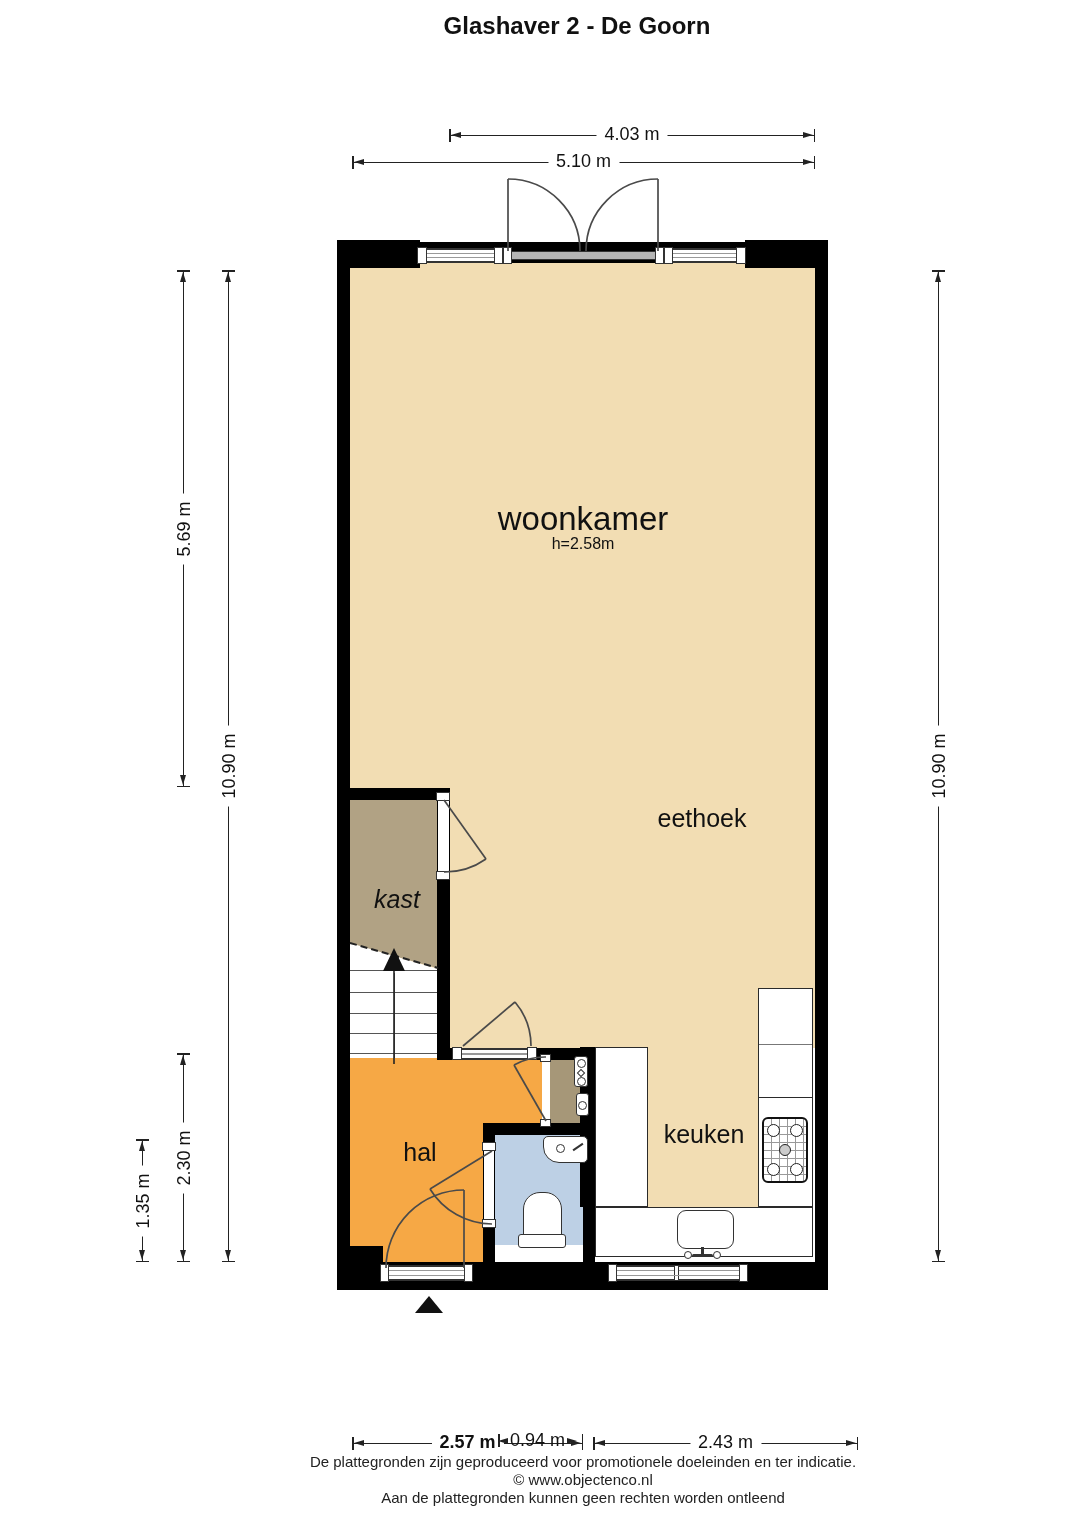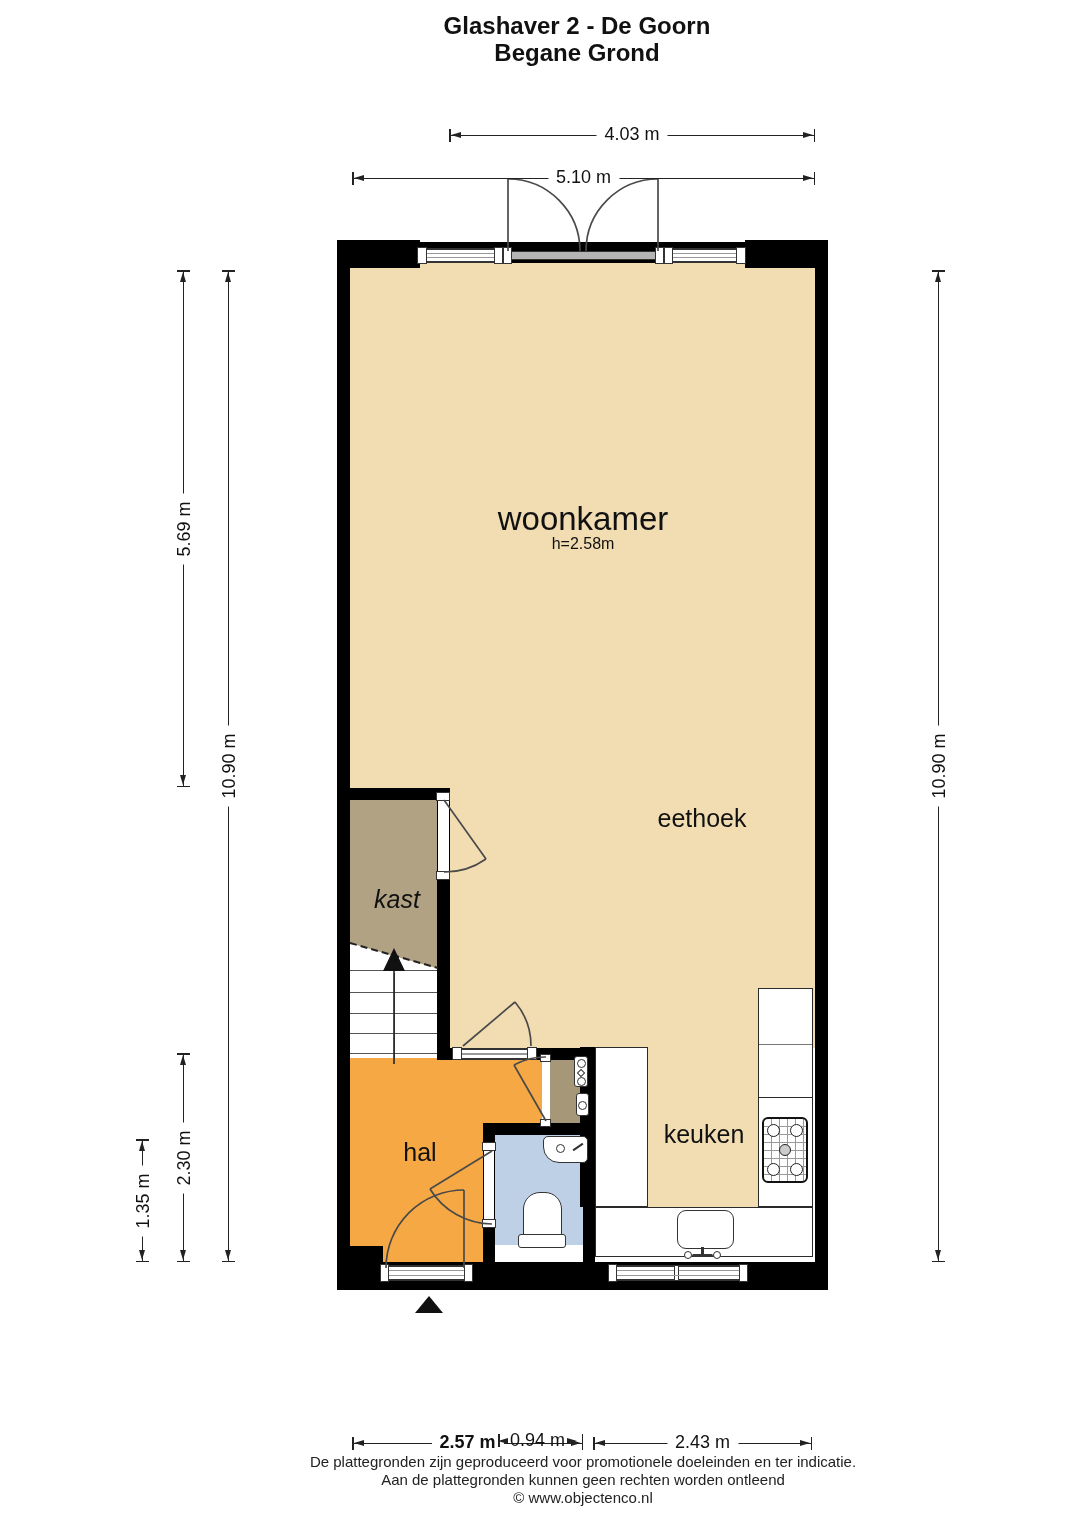--- a/index.html
+++ b/index.html
@@ -67,21 +67,20 @@
             border-left:14px solid transparent;border-right:14px solid transparent;border-bottom:17px solid #111;}
   svg.overlay{position:absolute;left:0;top:0;}
 </style>
 </head>
 <body>
 
 <div id="page">
 
   <div id="title">
     <div>Glashaver 2 - De Goorn</div>
-    <div>Begane Grond</div>
   </div>
 
   <div class="abs" style="left: 350px; top: 263px; width: 465px; height: 785px; background-color: rgb(242, 221, 179);"></div>
   <div class="abs" style="left: 350px; top: 797px; width: 87px; height: 171px; clip-path: polygon(0px 0px, 100% 0px, 100% 100%, 0px 86%); background-color: rgb(177, 162, 132);"></div>
   <div class="abs" style="left:350px;top:943px;width:88px;height:124px;background:#fff;clip-path:polygon(0 0,100% 21%,100% 100%,0 100%);">
     <div class="step" style="top:27px;"></div>
     <div class="step" style="top:49px;"></div>
     <div class="step" style="top:70px;"></div>
     <div class="step" style="top:90px;"></div>
     <div class="step" style="top:110px;"></div>
@@ -211,21 +210,21 @@
   <div class="rlbl" style="left:704px;top:1134px;">keuken</div>
 
   <div class="dh" style="left:449px;top:83px;width:366px;">
     <i class="line"></i>
       <i class="tick l"></i>
       <i class="tick r"></i>
       <i class="ah l"></i>
       <i class="ah r"></i>
     <span class="lbl">4.03 m</span>
   </div>
-  <div class="dh" style="left:352px;top:126px;width:463px;">
+  <div class="dh" style="left:352px;top:110px;width:463px;">
     <i class="line"></i>
       <i class="tick l"></i>
       <i class="tick r"></i>
       <i class="ah l"></i>
       <i class="ah r"></i>
     <span class="lbl">5.10 m</span>
   </div>
   <div class="dv" style="left:176px;top:270px;height:517px;">
     <i class="line"></i>
       <i class="tick t"></i>
@@ -267,35 +266,35 @@
     <span class="lbl">10.90 m</span>
   </div>
   <div class="dh" style="left:352px;top:1391px;width:231px;font-weight:bold;">
     <i class="line"></i>
       <i class="tick l"></i>
       <i class="tick r"></i>
       <i class="ah l"></i>
       <i class="ah r"></i>
     <span class="lbl">2.57 m</span>
   </div>
-  <div class="dh" style="left:593px;top:1391px;width:219px;">
+  <div class="dh" style="left:593px;top:1391px;width:265px;">
     <i class="line"></i>
       <i class="tick l"></i>
       <i class="tick r"></i>
       <i class="ah l"></i>
       <i class="ah r"></i>
     <span class="lbl">2.43 m</span>
   </div>
   <div class="dhs" style="left:498px;top:1433px;width:85px;">
     <i class="tick l"></i>
     <i class="ah l"></i>
     <span class="lbl">0.94 m</span>
     <i class="ah r"></i>
     <i class="tick r"></i>
   </div>
 
   <div id="footer">
     <div>De plattegronden zijn geproduceerd voor promotionele doeleinden en ter indicatie.</div>
+    <div>© www.objectenco.nl</div>
     <div>Aan de plattegronden kunnen geen rechten worden ontleend</div>
-    <div>© www.objectenco.nl</div>
   </div>
 
 </div>
 
 </body></html>

